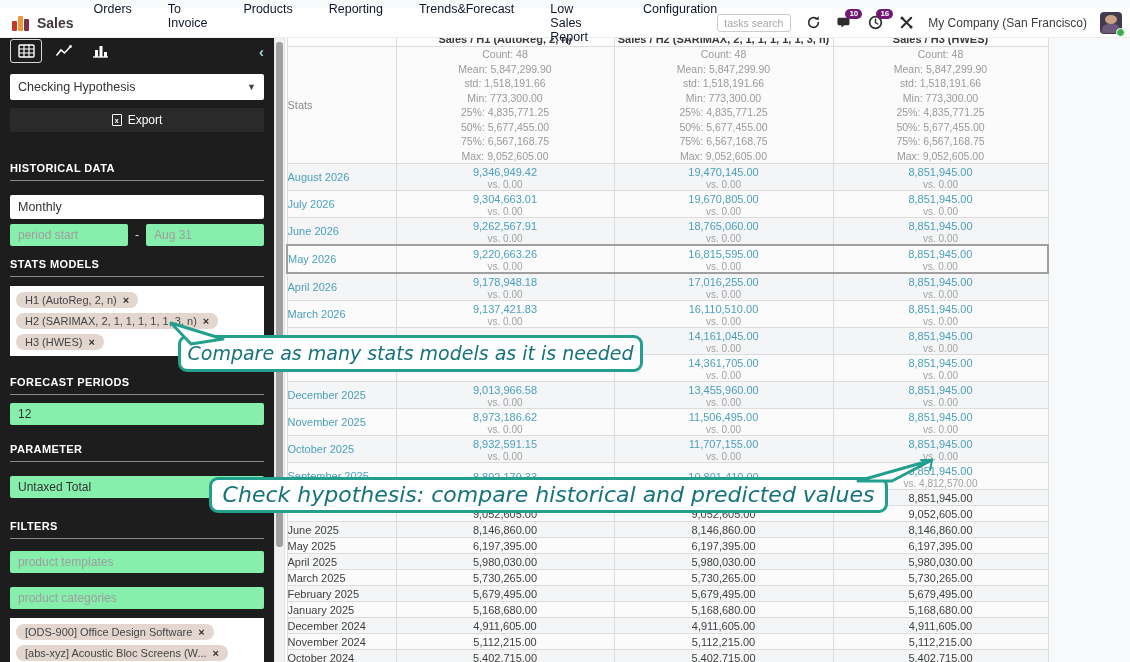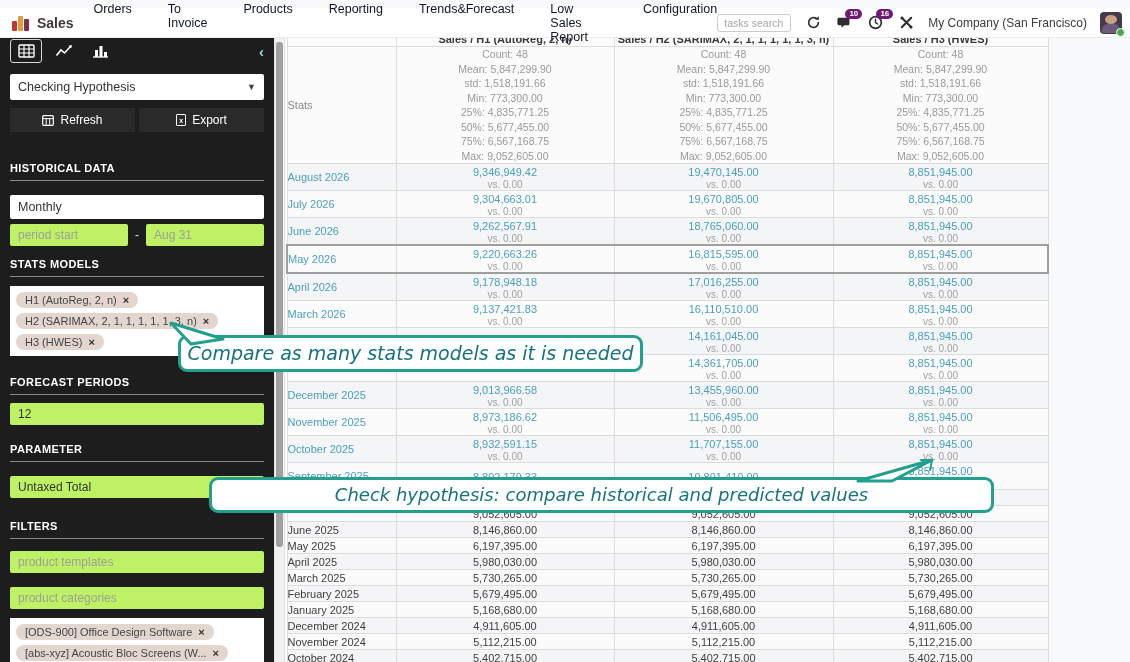--- a/index.html
+++ b/index.html
@@ -47,21 +47,21 @@
   .dbtn { flex:1; height:24px; background:#2a2a2a; border:1px solid #2a2a2a; color:#fff; font-size:12px;
           display:inline-flex; align-items:center; justify-content:center; gap:6px; cursor:pointer;
           font-family:"Liberation Sans",sans-serif; }
   .file-ic { display:inline-flex; align-items:center; justify-content:center; width:10px; height:12px;
              border:1px solid #fff; border-radius:1px; font-size:7px; font-weight:700; color:#fff; font-style:normal; }
   h3.sec { font-size:11px; font-weight:700; letter-spacing:.4px; color:#fff; margin:0; padding-bottom:6px;
            border-bottom:1px solid #8a8a8a; }
   .sec.m1 { margin-top:30px; } .sec.m2 { margin-top:12px; } .sec.m3 { margin-top:20px; }
   .sec.m4 { margin-top:18px; } .sec.m5 { margin-top:22px; }
   .sb-input { width:100%; height:22px; border:none; border-radius:2px; padding:0 8px; font-size:12px;
-              color:#333; outline:none; display:block; background:#bef264; font-family:"Liberation Sans",sans-serif; }
+              color:#333; outline:none; display:block; background:#86efac; font-family:"Liberation Sans",sans-serif; }
   .sb-input::placeholder { color:#9e9e9e; }
   .mt14 { margin-top:14px; } .mt12 { margin-top:12px; } .mt8 { margin-top:8px; }
   .range-row { margin-top:5px; display:flex; align-items:center; gap:7px; }
   .range-row .sb-input.a { width:118px; } .range-row .sb-input.b { width:118px; }
   .dash { color:#ddd; }
   .tagbox { margin-top:9px; background:#fff; border-radius:0; padding:6px; display:flex; flex-wrap:wrap;
             gap:5px; min-height:60px; align-content:flex-start; }
   .tagbox.column { flex-direction:column; align-items:flex-start; min-height:54px; }
   .pill { background:#e2d6cf; color:#454545; font-size:11px; padding:2px 9px; border-radius:11px;
           display:inline-flex; align-items:center; gap:6px; white-space:nowrap; }
@@ -94,21 +94,21 @@
   tr.hrow .row-label { text-align:left; }
   tr.highlight td { border-top:2px solid #9f9f9f; border-bottom:2px solid #9f9f9f; }
   tr.highlight td:first-child { border-left:2px solid #9f9f9f; }
   tr.highlight td:last-child { border-right:2px solid #9f9f9f; }
 
   
   .bubble { position:absolute; z-index:10; background:#fff; border:3px solid #23a08d; border-radius:9px;
             color:#15737c; font-style:italic; font-family:"DejaVu Sans",sans-serif; text-align:center;
             white-space:nowrap; overflow:hidden; }
   .bubble1 { left:178px; top:335px; width:465px; height:37px; font-size:19px; line-height:30px; }
-  .bubble2 { left:209px; top:477px; width:785px; height:36px; font-size:18px; line-height:29px; }
+  .bubble2 { left:209px; top:477px; width:679px; height:36px; font-size:22px; line-height:29px; }
   .tail { position:absolute; z-index:11; }
 </style>
 </head>
 <body>
 
 <header class="topbar">
   <span class="app-logo">
       <i class="b1"></i>
       <i class="b2"></i>
       <i class="b3"></i>
@@ -182,27 +182,20 @@
     </button>
     <span class="collapse">‹</span>
   </div>
 
   <div class="sel">
     <span>Checking Hypothesis</span>
     <span class="caret">▼</span>
   </div>
 
   <div class="btn-row">
-    <button class="dbtn">
-      <svg width="12" height="11" viewBox="0 0 12 11">
-          <rect x="0.7" y="0.7" width="10.6" height="9.6" rx="1" stroke="#fff" stroke-width="1.2" fill="none"></rect>
-          <path d="M0.7 3.6h10.6M4.2 3.6v6.7M7.7 3.6v6.7" stroke="#fff" stroke-width="1"></path>
-        </svg>
-      <span>Refresh</span>
-    </button>
     <button class="dbtn">
       <i class="file-ic">x</i>
       <span>Export</span>
     </button>
   </div>
 
   <h3 class="sec m1">HISTORICAL DATA</h3>
   <div class="sel mt14" style="height:24px; margin-top:14px;">
     <span>Monthly</span>
   </div>

